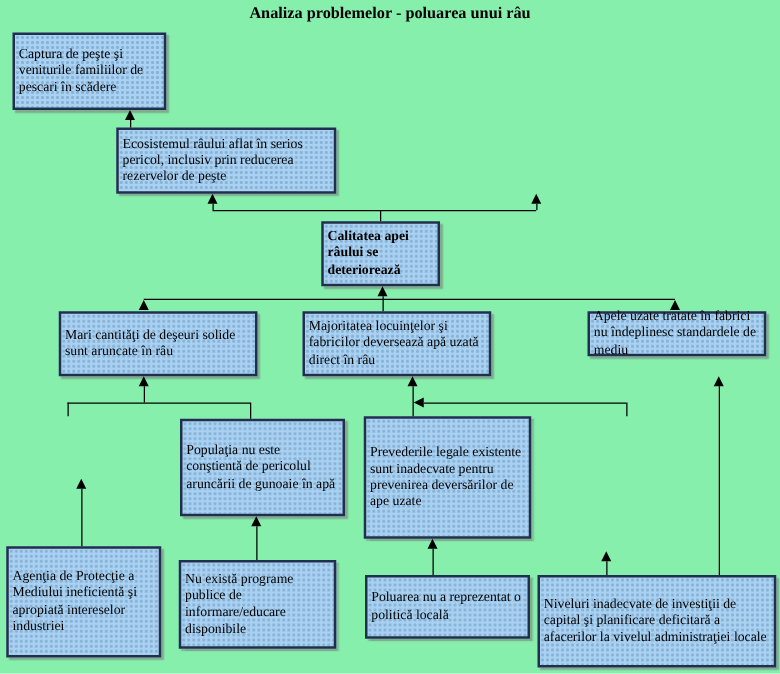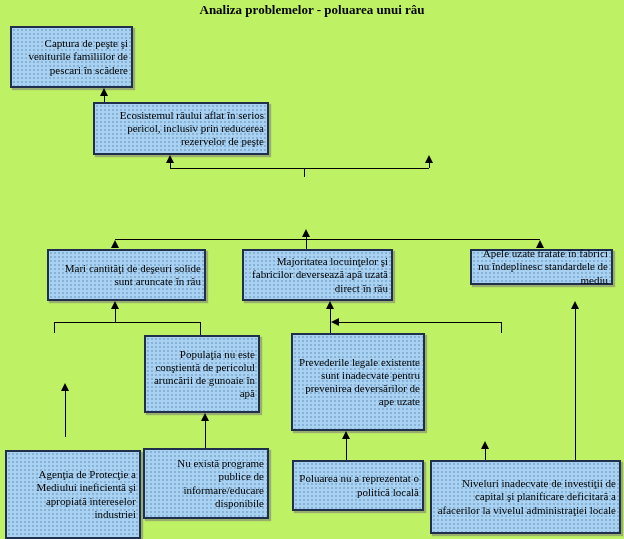--- a/index.html
+++ b/index.html
@@ -1,28 +1,28 @@
 <!DOCTYPE html>
 <html><head>
 <meta charset="utf-8">
 <style>
   html,body { margin:0; padding:0; background:#ffffff; }
   .canvas {
-    position:relative; width:624px; height:539px; background:#bef264;
+    position:relative; width:624px; height:539px; background:#86efac;
     font-family:"Liberation Serif","DejaVu Serif",serif; color:#000;
     overflow:hidden;
   }
   .title {
     position:absolute; top:2px; left:0; width:100%;
     text-align:center; font-weight:bold; font-size:13px;
   }
   .node {
     position:absolute; box-sizing:border-box;
     display:flex; align-items:center; justify-content:center;
-    text-align:right; padding:2px 3px;
+    text-align:left; padding:2px 3px;
     font-size:11px; line-height:1.2;
     background-color:#a9d2f2;
     background-image:radial-gradient(rgba(60,100,150,0.30) 1px, transparent 1.4px);
     background-size:4px 4px;
     border:2px solid #20304c;
     box-shadow:2px 2px 1px rgba(120,120,120,0.55);
     font-family:Liberation Serif, serif;
   }
   .node.bold { font-weight:bold; }
   .vline { position:absolute; width:1px; background:#000; }
@@ -40,26 +40,27 @@
 </style>
 </head>
 <body>
 
 <div class="canvas">
 
   <div class="title">Analiza problemelor - poluarea unui râu</div>
 
   <div class="node" style="left:10px;  top:26px;  width:123px; height:62px;">Captura de peşte şi veniturile familiilor de pescari în scădere</div>
   <div class="node" style="left:93px;  top:102px; width:176px; height:53px;">Ecosistemul râului aflat în serios pericol, inclusiv prin reducerea rezervelor de peşte</div>
+  <div class="node bold" style="left:257px; top:177px; width:95px; height:52px;">Calitatea apei râului se deteriorează</div>
   <div class="node" style="left:47px;  top:249px; width:159px; height:52px;">Mari cantităţi de deşeuri solide sunt aruncate în râu</div>
   <div class="node" style="left:242px; top:249px; width:151px; height:52px;">Majoritatea locuinţelor şi fabricilor deversează apă uzată direct în râu</div>
   <div class="node" style="left:470px; top:249px; width:143px; height:36px;">Apele uzate tratate în fabrici nu îndeplinesc standardele de mediu</div>
-  <div class="node" style="left:144px; top:335px; width:116px; height:78px;">Populaţia nu este conştientă de pericolul aruncării de gunoaie în apă</div>
+  <div class="node" style="left:144px; top:335px; width:132px; height:78px;">Populaţia nu este conştientă de pericolul aruncării de gunoaie în apă</div>
   <div class="node" style="left:291px; top:333px; width:134px; height:98px;">Prevederile legale existente sunt inadecvate pentru prevenirea deversărilor de ape uzate</div>
-  <div class="node" style="left:5px;   top:437px; width:136px; height:89px;margin-top:13px;">Agenţia de Protecţie a Mediului ineficientă şi apropiată intereselor industriei</div>
+  <div class="node" style="left:5px;   top:437px; width:124px; height:89px;">Agenţia de Protecţie a Mediului ineficientă şi apropiată intereselor industriei</div>
   <div class="node" style="left:143px; top:448px; width:126px; height:71px;">Nu există programe publice de informare/educare disponibile</div>
   <div class="node" style="left:292px; top:460px; width:132px; height:51px;">Poluarea nu a reprezentat o politică locală</div>
   <div class="node" style="left:430px; top:460px; width:191px; height:74px;">Niveluri inadecvate de investiţii de capital şi planificare deficitară a afacerilor la vivelul administraţiei locale</div>
 
   <div class="arrow-up" style="left:100px; top:88px;"></div>
   <div class="vline" style="left:104px; top:96px; height:6px;"></div>
 
   <div class="vline" style="left:304px; top:168px; height:9px;"></div>
   <div class="hline" style="left:170px; top:168px; width:259px;"></div>
   <div class="arrow-up" style="left:166px; top:155px;"></div>

